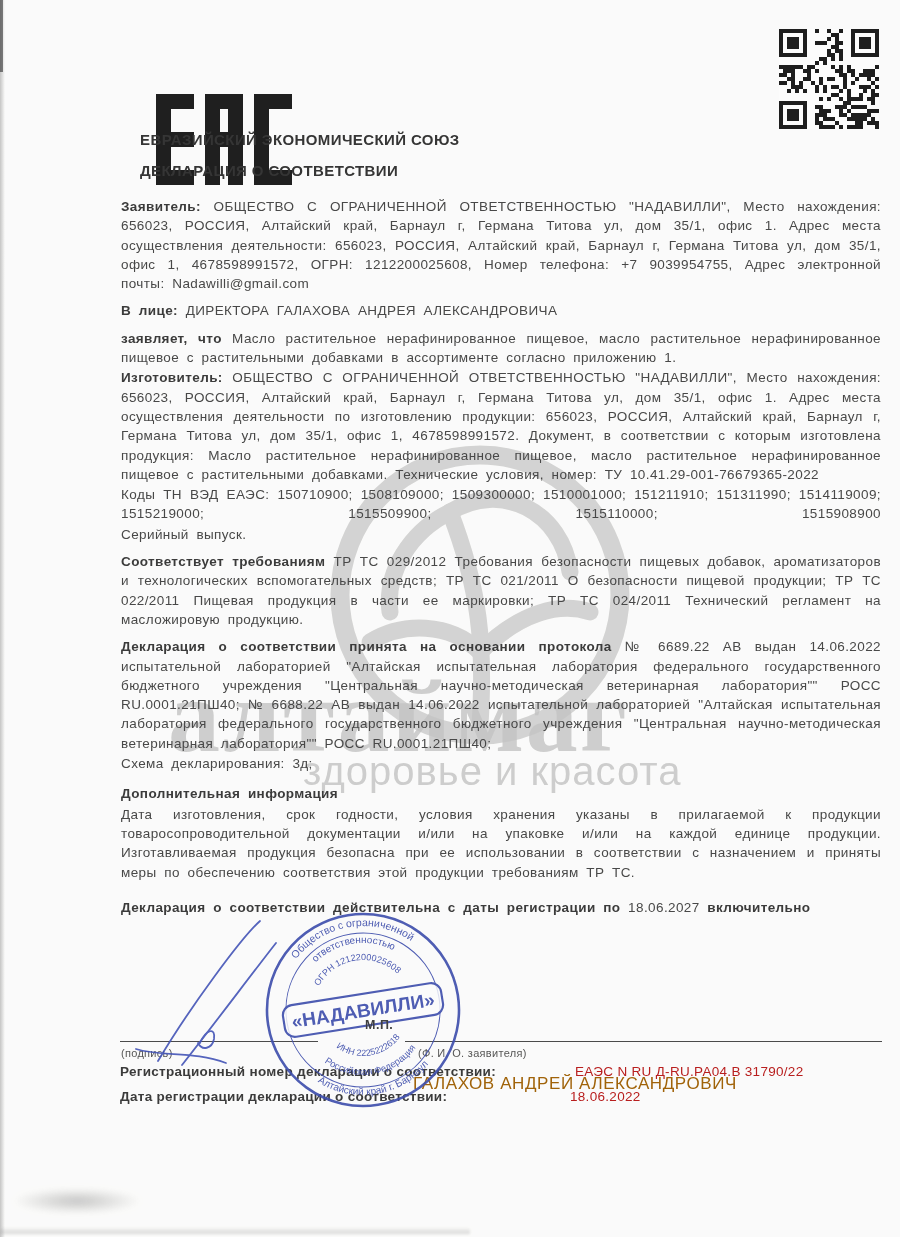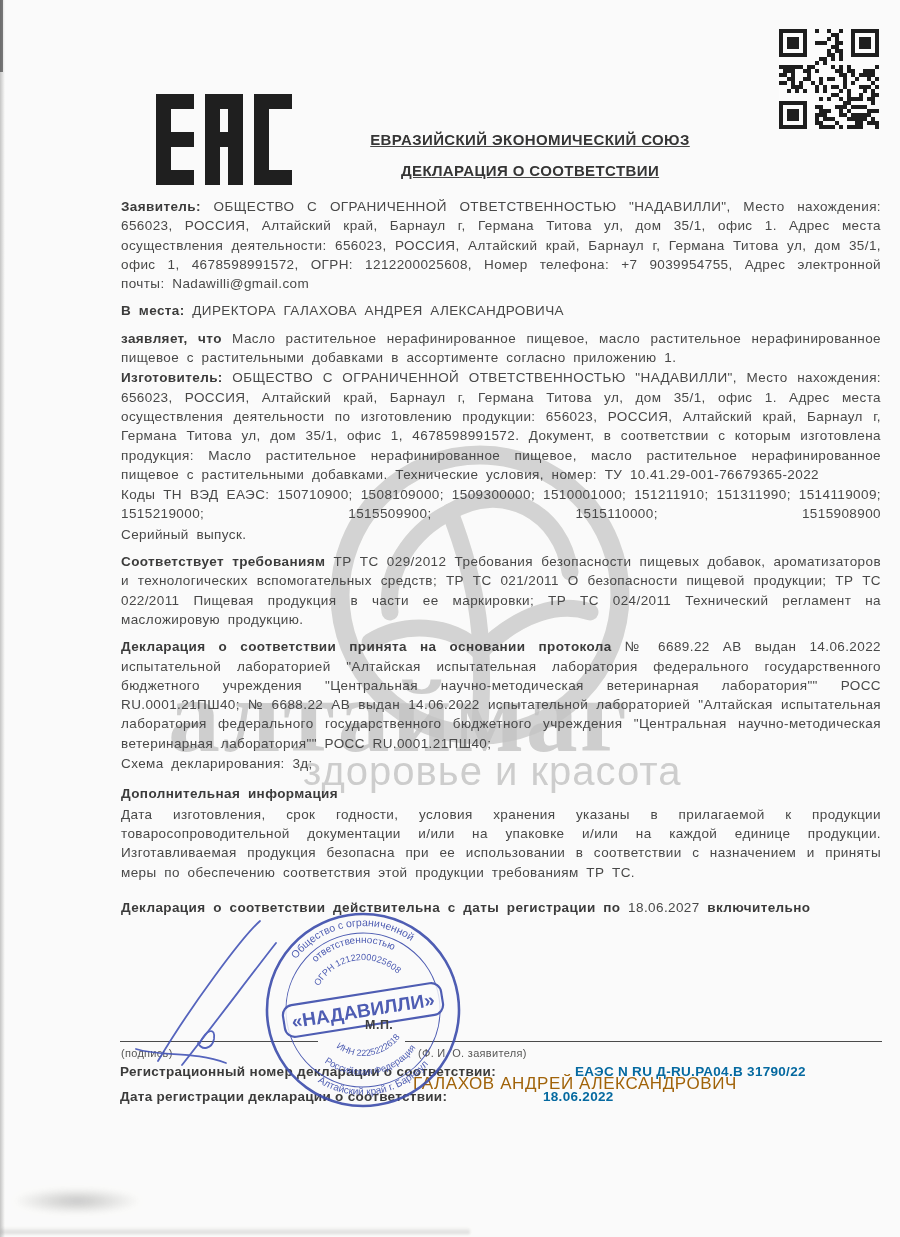--- a/index.html
+++ b/index.html
@@ -13,21 +13,21 @@
     background:linear-gradient(90deg,rgba(110,110,110,.38),rgba(110,110,110,0));}
   .edge-tick{position:absolute;left:0;top:0;width:3px;height:72px;background:#3c3c3c;opacity:.65;}
   .edge-smudge{position:absolute;left:12px;top:1188px;width:130px;height:26px;border-radius:50%;
     background:radial-gradient(closest-side,rgba(100,100,100,.35),rgba(100,100,100,0));filter:blur(3px);}
   .edge-bottom{position:absolute;left:0;top:1227px;width:470px;height:7px;
     background:linear-gradient(0deg,rgba(120,120,120,.28),rgba(120,120,120,0));filter:blur(1.5px);}
 
   .abs{position:absolute;}
 
   
-  .title-wrap{left:160px;width:740px;text-align:center;z-index:2;text-decoration:underline;}
+  .title-wrap{left:140px;width:740px;text-align:left;z-index:2;}
   .title-line{font-size:15px;font-weight:bold;color:#333333;letter-spacing:.4px;}
 
   
   .doc-body{left:120px;top:196px;width:762px;z-index:2;}
   .doc-body p{margin:1px;}
   .jt{font-size:13.5px;line-height:19.3px;text-align:justify;
       letter-spacing:.4px;word-spacing:3.5px;color:#474747;}
   .jt b,.bld{font-weight:bold;color:#3a3a3a;}
   .spread{text-align:justify;text-align-last:justify;}
   .mt{margin-top:8px !important;}
@@ -44,21 +44,21 @@
   .sig-line{left:120px;top:1041px;width:198px;border-bottom:1.5px solid #4a4a4a;z-index:2;}
   .sig-caption{left:121px;top:1047px;font-size:11px;color:#555;letter-spacing:.3px;z-index:2;}
   .fio-name{left:413px;top:1074px;font-size:17px;color:#a16207;letter-spacing:.6px;z-index:2;}
   .fio-line{left:405px;top:1041px;width:477px;border-bottom:1.5px solid #4a4a4a;z-index:2;}
   .fio-caption{left:418px;top:1047px;font-size:11px;color:#555;letter-spacing:.3px;z-index:2;}
   .mp-label{left:365px;top:1018px;font-size:12.5px;color:#3e3e3e;letter-spacing:.5px;z-index:4;font-weight:bold;}
   .stamp-svg{left:263px;top:910px;transform:rotate(-9deg);z-index:3;opacity:.92;}
   .sign-svg{left:130px;top:915px;z-index:3;opacity:.9;}
 
   .reg-row-label{font-size:13.5px;font-weight:bold;color:#3a3a3a;letter-spacing:.3px;z-index:2;}
-  .reg-row-value{font-size:13.5px;color:#0369a1;letter-spacing:.3px;z-index:2;font-weight:bold;}
+  .reg-row-value{font-size:13.5px;color:#b91c1c;letter-spacing:.3px;z-index:2;}
 
   .eac-svg{left:156px;top:94px;z-index:2;}
   .qr-svg{left:779px;top:29px;z-index:2;}
 </style>
 </head>
 <body>
 
 <div class="page">
 
   <div class="edge-left"></div>
@@ -289,21 +289,21 @@
   <div class="abs title-wrap" style="top:131px;">
     <span class="title-line">ЕВРАЗИЙСКИЙ ЭКОНОМИЧЕСКИЙ СОЮЗ</span>
   </div>
   <div class="abs title-wrap" style="top:162px;">
     <span class="title-line">ДЕКЛАРАЦИЯ О СООТВЕТСТВИИ</span>
   </div>
 
   <div class="abs doc-body">
     <p class="jt"><b>Заявитель:</b> <span>ОБЩЕСТВО С ОГРАНИЧЕННОЙ ОТВЕТСТВЕННОСТЬЮ "НАДАВИЛЛИ", Место нахождения: 656023, РОССИЯ, Алтайский край, Барнаул г, Германа Титова ул, дом 35/1, офис 1. Адрес места осуществления деятельности: 656023, РОССИЯ, Алтайский край, Барнаул г, Германа Титова ул, дом 35/1, офис 1, 4678598991572, ОГРН: 1212200025608, Номер телефона: +7 9039954755, Адрес электронной почты: Nadawilli@gmail.com</span></p>
 
-    <p class="jt mt"><b>В места:</b> <span>ДИРЕКТОРА ГАЛАХОВА АНДРЕЯ АЛЕКСАНДРОВИЧА</span></p>
+    <p class="jt mt"><b>В лице:</b> <span>ДИРЕКТОРА ГАЛАХОВА АНДРЕЯ АЛЕКСАНДРОВИЧА</span></p>
 
     <p class="jt mt"><b>заявляет, что</b> <span>Масло растительное нерафинированное пищевое, масло растительное нерафинированное пищевое с растительными добавками в ассортименте согласно приложению 1.</span></p>
     <p class="jt"><b>Изготовитель:</b> <span>ОБЩЕСТВО С ОГРАНИЧЕННОЙ ОТВЕТСТВЕННОСТЬЮ "НАДАВИЛЛИ", Место нахождения: 656023, РОССИЯ, Алтайский край, Барнаул г, Германа Титова ул, дом 35/1, офис 1. Адрес места осуществления деятельности по изготовлению продукции: 656023, РОССИЯ, Алтайский край, Барнаул г, Германа Титова ул, дом 35/1, офис 1, 4678598991572. Документ, в соответствии с которым изготовлена продукция: Масло растительное нерафинированное пищевое, масло растительное нерафинированное пищевое с растительными добавками. Технические условия, номер: ТУ 10.41.29-001-76679365-2022</span></p>
     <p class="jt spread">Коды ТН ВЭД ЕАЭС: 150710900; 1508109000; 1509300000; 1510001000; 151211910; 151311990; 1514119009; 1515219000; 1515509900; 1515110000; 1515908900</p>
     <p class="jt">Серийный выпуск.</p>
 
     <p class="jt mt"><b>Соответствует требованиям</b> <span>ТР ТС 029/2012 Требования безопасности пищевых добавок, ароматизаторов и технологических вспомогательных средств; ТР ТС 021/2011 О безопасности пищевой продукции; ТР ТС 022/2011 Пищевая продукция в части ее маркировки; ТР ТС 024/2011 Технический регламент на масложировую продукцию.</span></p>
 
     <p class="jt mt"><b>Декларация о соответствии принята на основании протокола</b> <span>№ 6689.22 АВ выдан 14.06.2022 испытательной лабораторией "Алтайская испытательная лаборатория федерального государственного бюджетного учреждения "Центральная научно-методическая ветеринарная лаборатория"" РОСС RU.0001.21ПШ40; № 6688.22 АВ выдан 14.06.2022 испытательной лабораторией "Алтайская испытательная лаборатория федерального государственного бюджетного учреждения "Центральная научно-методическая ветеринарная лаборатория"" РОСС RU.0001.21ПШ40;</span></p>
     <p class="jt">Схема декларирования: 3д;</p>
@@ -351,15 +351,15 @@
   <div class="abs sig-line"></div>
   <div class="abs sig-caption">(подпись)</div>
   <div class="abs mp-label">М.П.</div>
   <div class="abs fio-name">ГАЛАХОВ АНДРЕЙ АЛЕКСАНДРОВИЧ</div>
   <div class="abs fio-line"></div>
   <div class="abs fio-caption">(Ф. И. О. заявителя)</div>
 
   <div class="abs reg-row-label" style="left:120px;top:1064px;">Регистрационный номер декларации о соответствии:</div>
   <div class="abs reg-row-value" style="left:575px;top:1064px;">ЕАЭС N RU Д-RU.РА04.В 31790/22</div>
   <div class="abs reg-row-label" style="left:120px;top:1089px;">Дата регистрации декларации о соответствии:</div>
-  <div class="abs reg-row-value" style="left:543px;top:1089px;">18.06.2022</div>
+  <div class="abs reg-row-value" style="left:570px;top:1089px;">18.06.2022</div>
 
 </div>
 
 </body></html>

